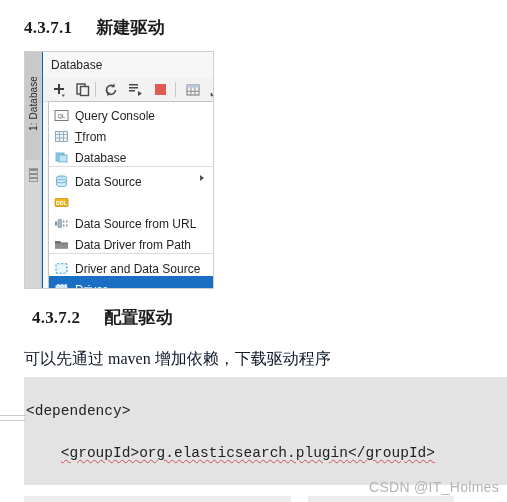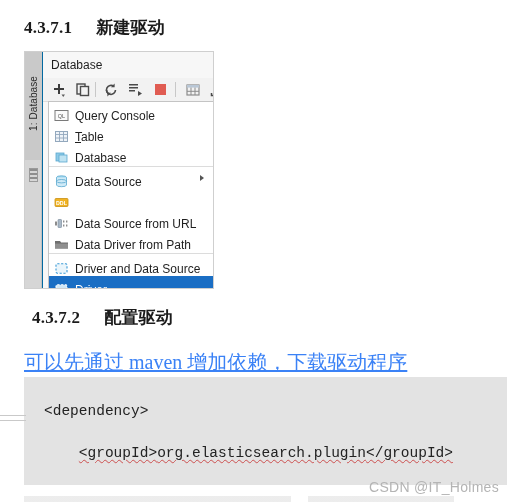--- a/index.html
+++ b/index.html
@@ -27,24 +27,23 @@
   }
   .doc-heading .num { margin-right: 24px; }
   #heading-1 { left: 24px; top: 16px; }
   #heading-2 { left: 32px; top: 306px; }
 
   .doc-paragraph {
     position: absolute;
     left: 24px;
     top: 349px;
     font-family: "Liberation Serif", serif;
-    font-size: 20px;
+    font-size: 16px;
     white-space: nowrap;
-    color: #3b82f6;
-    text-decoration: underline;
+    color: #0f172a;
   }
 
   
   #ide-panel {
     position: absolute;
     left: 24px;
     top: 51px;
     width: 190px;
     height: 238px;
     background: #0369a1;
@@ -204,21 +203,21 @@
     background: #e3e3e3;
     font-family: "Liberation Mono", monospace;
     font-size: 14.5px;
     line-height: 21px;
     color: #222222;
     padding: 3px 0 1px 0;
     box-sizing: border-box;
     white-space: pre;
     overflow: hidden;
   }
-  #code-block .ln { padding-left: 20px; }
+  #code-block .ln { padding-left: 2px; }
   #code-block .blank {
     background: #ffffff;
     height: 17px;
     line-height: 17px;
     margin-left: -24px;
     padding-left: 26px;
     box-sizing: content-box;
   }
   .sq {
     text-decoration: underline;
@@ -361,21 +360,21 @@
       <div class="menu-item">
         <span class="mi-icon">
           <svg width="15" height="15" viewBox="0 0 15 15" aria-hidden="true">
             <rect x="1.5" y="2.5" width="12" height="10" fill="#eef3f8" stroke="#93a8bd" stroke-width="1"></rect>
             <line x1="1.5" y1="5.5" x2="13.5" y2="5.5" stroke="#93a8bd" stroke-width="0.9"></line>
             <line x1="1.5" y1="9" x2="13.5" y2="9" stroke="#93a8bd" stroke-width="0.9"></line>
             <line x1="5.5" y1="2.5" x2="5.5" y2="12.5" stroke="#93a8bd" stroke-width="0.9"></line>
             <line x1="9.5" y1="2.5" x2="9.5" y2="12.5" stroke="#93a8bd" stroke-width="0.9"></line>
           </svg>
         </span>
-        <span class="mi-label"><u>T</u><span>able</span></span>
+        <span class="mi-label"><u>T</u><span>from</span></span>
       </div>
 
       <div class="menu-item">
         <span class="mi-icon">
           <svg width="15" height="15" viewBox="0 0 15 15" aria-hidden="true">
             <rect x="2" y="3" width="8" height="8" fill="#8fcbe8" stroke="#5ba8cf" stroke-width="0.8"></rect>
             <rect x="5" y="5" width="8" height="7" fill="#bfe3f2" stroke="#5ba8cf" stroke-width="0.8"></rect>
           </svg>
         </span>
         <span class="mi-label">Database</span>

